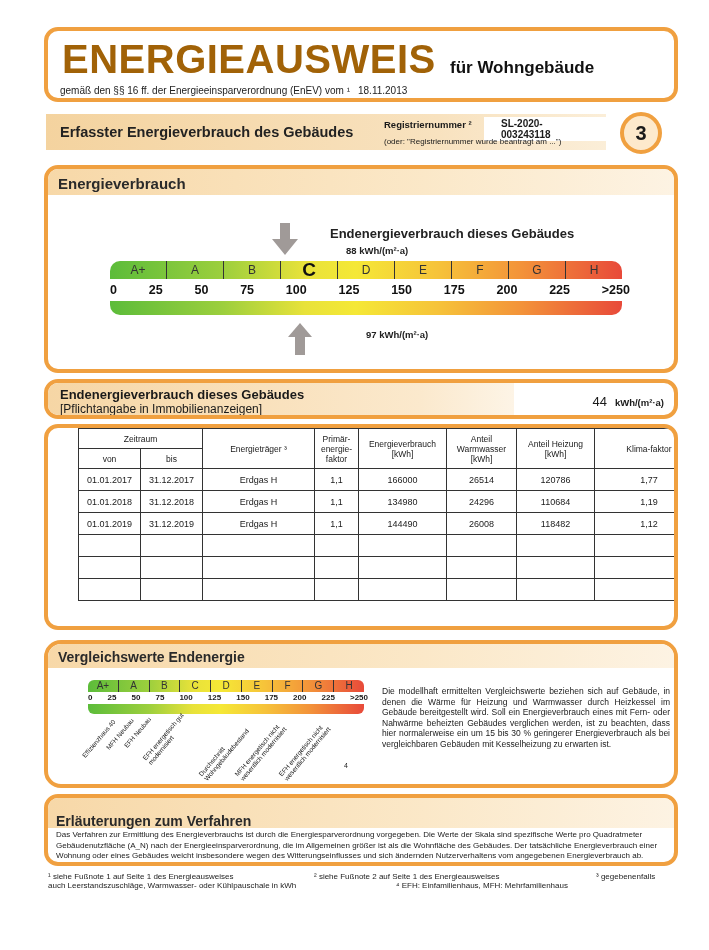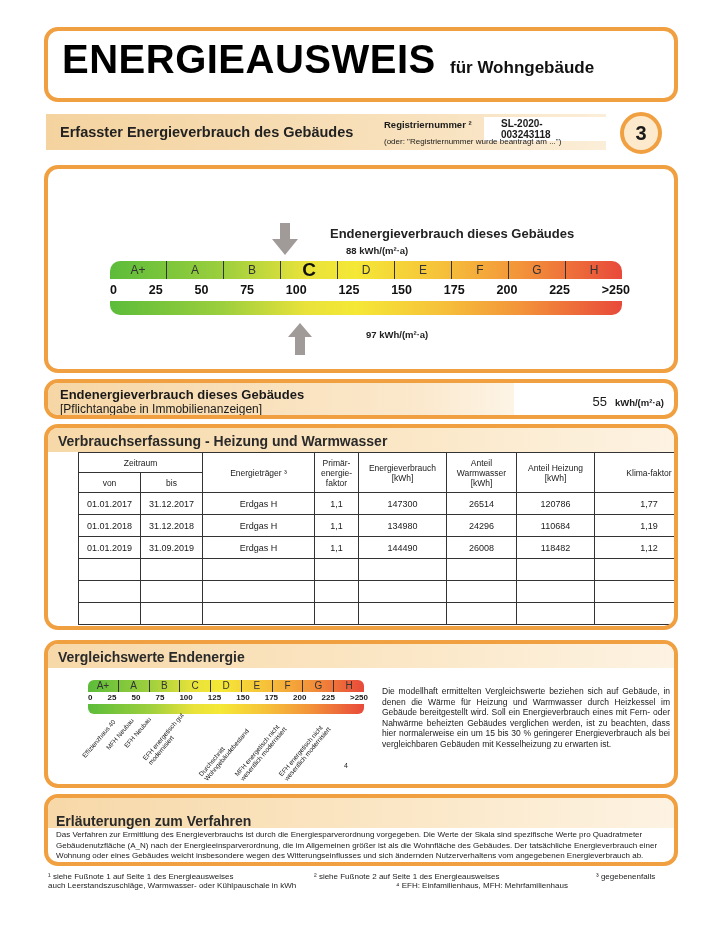--- a/index.html
+++ b/index.html
@@ -1,21 +1,21 @@
 <!DOCTYPE html>
 <html><head>
 <meta charset="utf-8">
 <style>
   * { box-sizing: border-box; margin: 0; padding: 0; }
   body { width: 709px; height: 950px; background: #fff; font-family: "Liberation Sans", sans-serif; color: #1a1a1a; position: relative; overflow: hidden; }
   .box { position: absolute; border: 4px solid #f0a040; border-radius: 14px; background: #fff; overflow: hidden; }
   .box-head { background: linear-gradient(90deg, #f7d8a8 0%, #fbe8c8 60%, #fdf3e3 100%); font-weight: bold; color: #2a2a2a; }
   
   #hdr { left: 44px; top: 27px; width: 634px; height: 75px; }
-  #hdr .title { position: absolute; left: 14px; top: 6px; font-size: 40px; font-weight: bold; letter-spacing: 0.5px; color: #000000; }
+  #hdr .title { position: absolute; left: 14px; top: 6px; font-size: 40px; font-weight: bold; letter-spacing: 0.5px; color: #a16207; }
   #hdr .sub { position: absolute; left: 402px; top: 27px; font-size: 17px; font-weight: bold; color: #111; }
   #hdr .law { position: absolute; left: 12px; top: 54px; font-size: 10px; color: #222; }
   #hdr .law .date { margin-left: 8px; }
   
   #reg { position: absolute; left: 46px; top: 114px; width: 560px; height: 36px; background: linear-gradient(90deg,#f4d39f,#f8e2bf 70%,#fbeed8); border-radius: 0; }
   #reg .lbl { position: absolute; left: 14px; top: 10px; font-size: 14.5px; font-weight: bold; color: #222; }
   #reg .rn { position: absolute; left: 338px; top: 5px; font-size: 9.5px; font-weight: bold; }
   #reg .rnval { position: absolute; left: 438px; top: 3px; font-size: 10px; font-weight: bold; background: #fff; padding: 1px 17px; }
   #reg .rnhint { position: absolute; left: 338px; top: 23px; font-size: 8px; }
   #pagenum { position: absolute; left: 620px; top: 112px; width: 42px; height: 42px; border: 4px solid #f0a040; border-radius: 50%; background: #fde9cc; font-size: 20px; font-weight: bold; text-align: center; line-height: 34px; }
@@ -39,21 +39,21 @@
   #ee .val b { font-size: 9.5px; margin-left: 8px; }
   
   #vt { left: 44px; top: 424px; width: 634px; height: 206px; }
   #vt .box-head { font-size: 14px; padding: 5px 10px; height: 24px; }
   table { border-collapse: collapse; width: 100%; font-size: 9px; margin-left: 30px; }
   td, th { border: 1px solid #333; text-align: center; font-weight: normal; padding: 0 2px; }
   th { font-size: 8.5px; }
   tr.data td { height: 22px; }
   tr.empty td { height: 22px; }
   
-  #vg { left: 44px; top: 640px; width: 634px; height: 148px; }
+  #vg { left: 44px; top: 640px; width: 634px; height: 148px; border-radius: 17px; }
   #vg .box-head { font-size: 14px; padding: 5px 10px; height: 24px; }
   .mini-scale { position: absolute; left: 40px; top: 36px; width: 276px; height: 12px; display: flex; border-radius: 6px 6px 0 0; overflow: hidden; }
   .mini-scale .cls { flex: 1; text-align: center; font-size: 10px; line-height: 12px; color: #333; border-right: 1px solid #333; }
   .mini-scale .cls:last-child { border-right: none; }
   .mini-ticks { position: absolute; left: 40px; top: 49px; width: 280px; display: flex; justify-content: space-between; font-size: 8px; font-weight: bold; }
   .mini-bar { position: absolute; left: 40px; top: 60px; width: 276px; height: 10px; border-radius: 0 0 6px 6px; }
   .rot { position: absolute; font-size: 6.5px; color: #222; transform-origin: left bottom; transform: rotate(-50deg); white-space: nowrap; line-height: 7px; }
   #vg .para { position: absolute; left: 334px; top: 42px; width: 288px; font-size: 8.5px; line-height: 10.5px; text-align: justify; }
   #vg .fn4 { position: absolute; left: 296px; top: 118px; font-size: 7px; }
   
@@ -62,31 +62,33 @@
   #er .txt { padding: 2px 8px; font-size: 8px; line-height: 10.5px; }
   
   .fn { position: absolute; font-size: 8px; line-height: 9.5px; color: #222; }
 </style>
 </head>
 <body>
 
 <div class="box" id="hdr">
   <div class="title">ENERGIEAUSWEIS</div>
   <div class="sub">für Wohngebäude</div>
+  <div class="law"><span>gemäß den §§ 16 ff. der Energieeinsparverordnung (EnEV) vom ¹</span><span class="date">18.11.2013</span></div>
 </div>
 
 <div id="reg">
   <div class="lbl">Erfasster Energieverbrauch des Gebäudes</div>
   <div class="rn">Registriernummer ²</div>
   <div class="rnval">SL-2020-003243118</div>
   <div class="rnhint">(oder: "Registriernummer wurde beantragt am ...")</div>
 </div>
 <div id="pagenum">3</div>
 
 <div class="box" id="ev">
+  <div class="box-head">Energieverbrauch</div>
 
   <svg style="position:absolute;left:224px;top:54px" width="26" height="34">
     <rect x="8" y="0" width="10" height="18" fill="#a09a98"></rect>
       <polygon points="0,16 26,16 13,32" fill="#a09a98"></polygon>
   </svg>
   <div class="ann" style="left:282px;top:57px;font-size:13px">Endenergieverbrauch dieses Gebäudes</div>
   <div class="ann" style="left:298px;top:76px;font-size:9.5px">88  kWh/(m²·a)</div>
   <div class="scale grad" style="top:92px">
     <div class="cls">A+</div>
     <div class="cls">A</div>
@@ -118,25 +120,24 @@
       <rect x="7" y="13" width="10" height="19" fill="#a09a98"></rect>
   </svg>
   <div class="ann" style="left:318px;top:160px;font-size:9.5px">97  kWh/(m²·a)</div>
 </div>
 
 <div class="box" id="ee">
   <div class="left">
     <div class="t1">Endenergieverbrauch dieses Gebäudes</div>
     <div class="t2">[Pflichtangabe in Immobilienanzeigen]</div>
   </div>
-  <div class="val"><span>55</span><b>kWh/(m²·a)</b></div>
+  <div class="val"><span>44</span><b>kWh/(m²·a)</b></div>
 </div>
 
 <div class="box" id="vt">
-  <div class="box-head">Verbrauchserfassung - Heizung und Warmwasser</div>
   <table>
     <colgroup>
         <col style="width:62px">
         <col style="width:62px">
         <col style="width:112px">
         <col style="width:44px">
         <col style="width:88px">
         <col style="width:70px">
         <col style="width:78px">
         <col>
@@ -153,38 +154,38 @@
     </tr>
     <tr style="height:20px">
       <th>von</th>
       <th>bis</th>
     </tr>
     <tr class="data">
       <td>01.01.2017</td>
       <td>31.12.2017</td>
       <td>Erdgas H</td>
       <td>1,1</td>
-      <td>147300</td>
+      <td>166000</td>
       <td>26514</td>
       <td>120786</td>
       <td>1,77</td>
     </tr>
     <tr class="data">
       <td>01.01.2018</td>
       <td>31.12.2018</td>
       <td>Erdgas H</td>
       <td>1,1</td>
       <td>134980</td>
       <td>24296</td>
       <td>110684</td>
       <td>1,19</td>
     </tr>
     <tr class="data">
       <td>01.01.2019</td>
-      <td>31.09.2019</td>
+      <td>31.12.2019</td>
       <td>Erdgas H</td>
       <td>1,1</td>
       <td>144490</td>
       <td>26008</td>
       <td>118482</td>
       <td>1,12</td>
     </tr>
     <tr class="empty">
           <td></td>
           <td></td>

